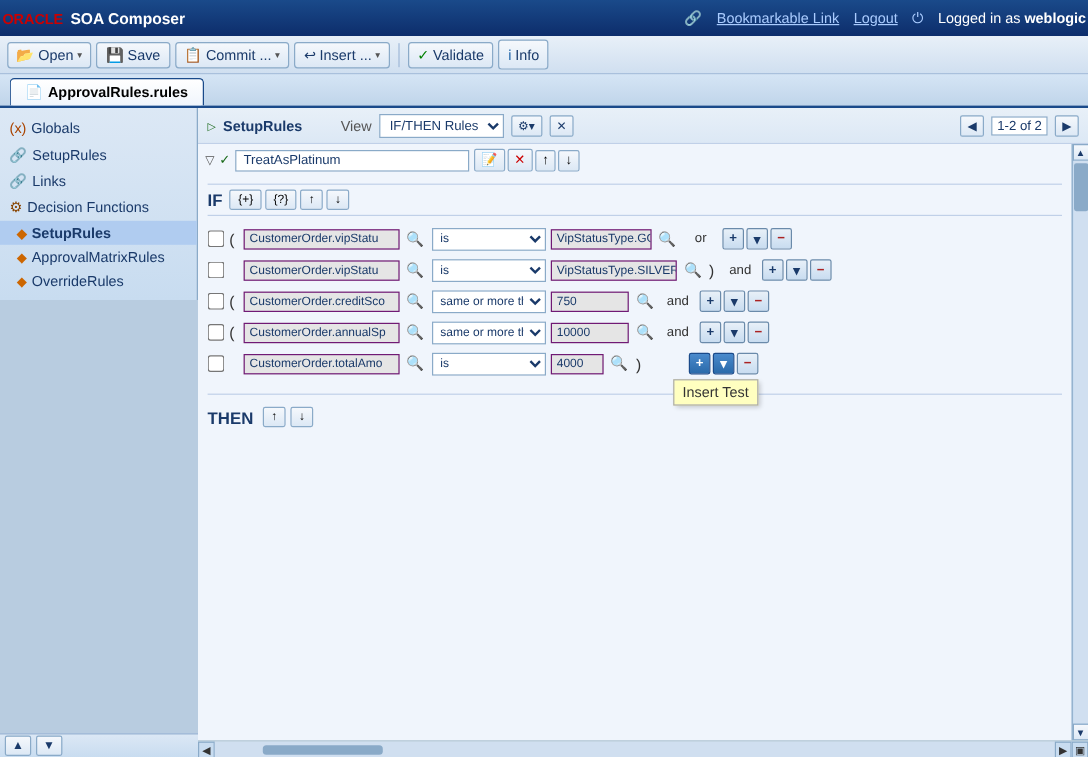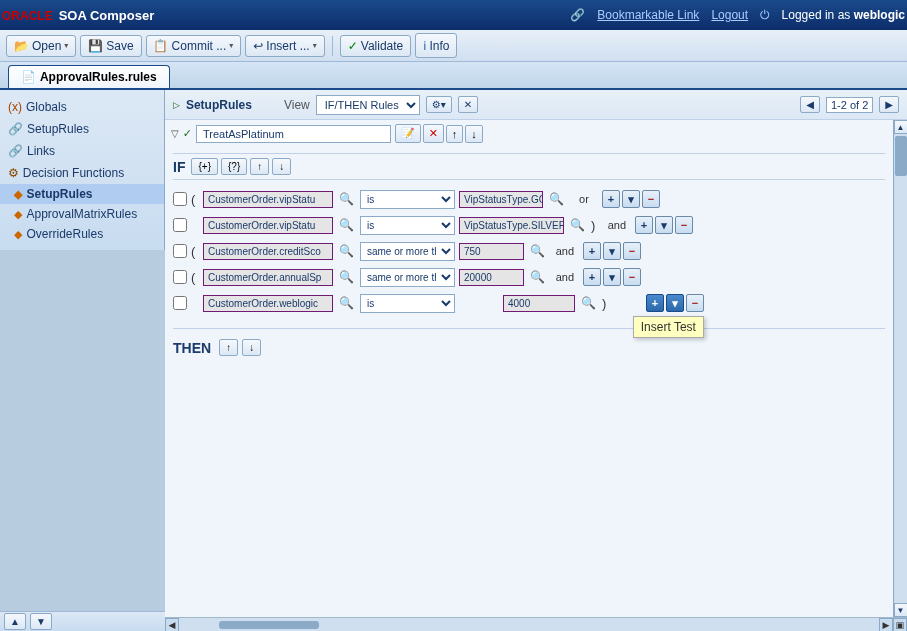--- a/index.html
+++ b/index.html
@@ -538,39 +538,39 @@
           </div>
 
           <div class="condition-row">
             <input type="checkbox" class="cond-checkbox" style="">
             <span class="cond-paren">(</span>
             <div class="cond-field">CustomerOrder.annualSp</div>
             <span class="cond-search-icon">🔍</span>
             <select class="cond-operator">
               <option>same or more than</option>
             </select>
-            <div class="cond-field" style="width:65px;">20000</div>
+            <div class="cond-field" style="width:65px;">10000</div>
             <span class="cond-search-icon">🔍</span>
             <span class="cond-logic">and</span>
             <div class="cond-btns">
               <button class="cond-btn">+</button>
               <button class="cond-btn">▾</button>
               <button class="cond-btn minus">−</button>
             </div>
           </div>
 
           <div class="condition-row" style="position:relative;">
             <input type="checkbox" class="cond-checkbox" style="">
             <span class="cond-paren"></span>
-            <div class="cond-field">CustomerOrder.weblogic</div>
+            <div class="cond-field">CustomerOrder.totalAmo</div>
             <span class="cond-search-icon">🔍</span>
             <select class="cond-operator">
               <option>is</option>
             </select>
-            <div class="cond-field" style="width:72px;margin-left:44px;">4000</div>
+            <div class="cond-field" style="width:44px;">4000</div>
             <span class="cond-search-icon">🔍</span>
             <span class="cond-paren">)</span>
             <span class="cond-logic"></span>
             <div class="cond-btns" style="position:relative;">
               <button class="cond-btn active">+</button>
               <button class="cond-btn active">▾</button>
               <button class="cond-btn minus">−</button>
 
               <div class="tooltip-box" style="top:22px;right:0px;">
                 <span>Insert Test</span>

